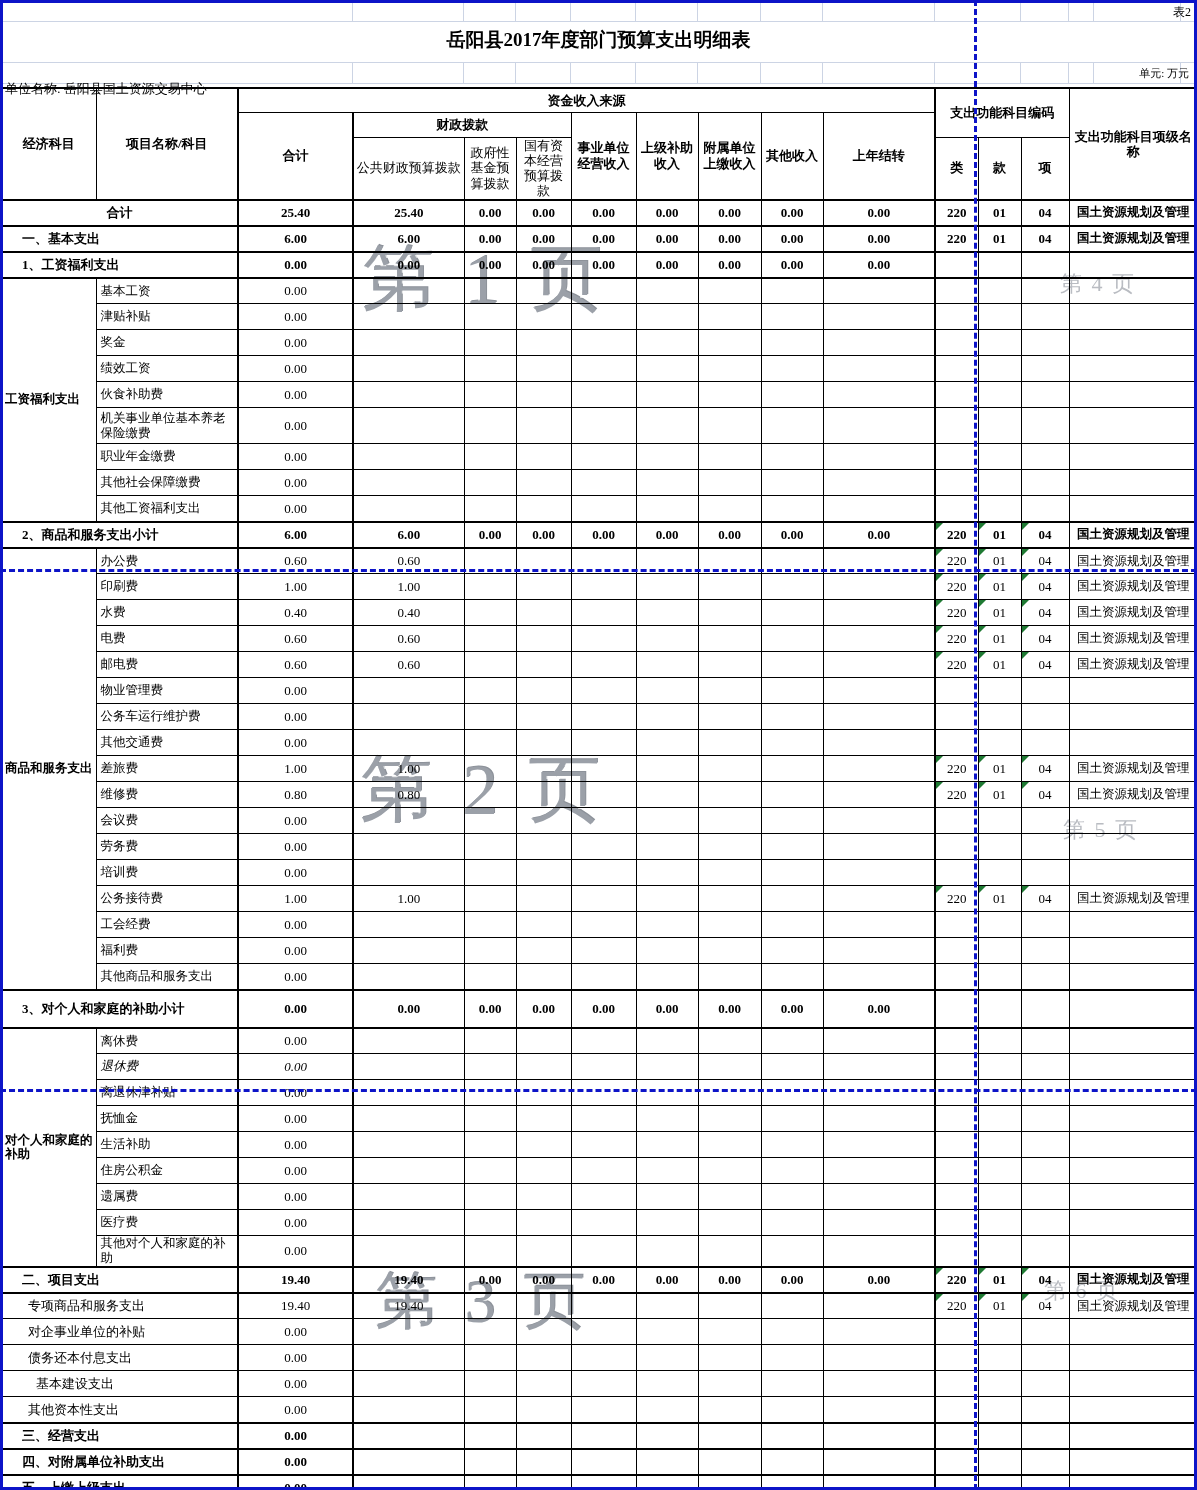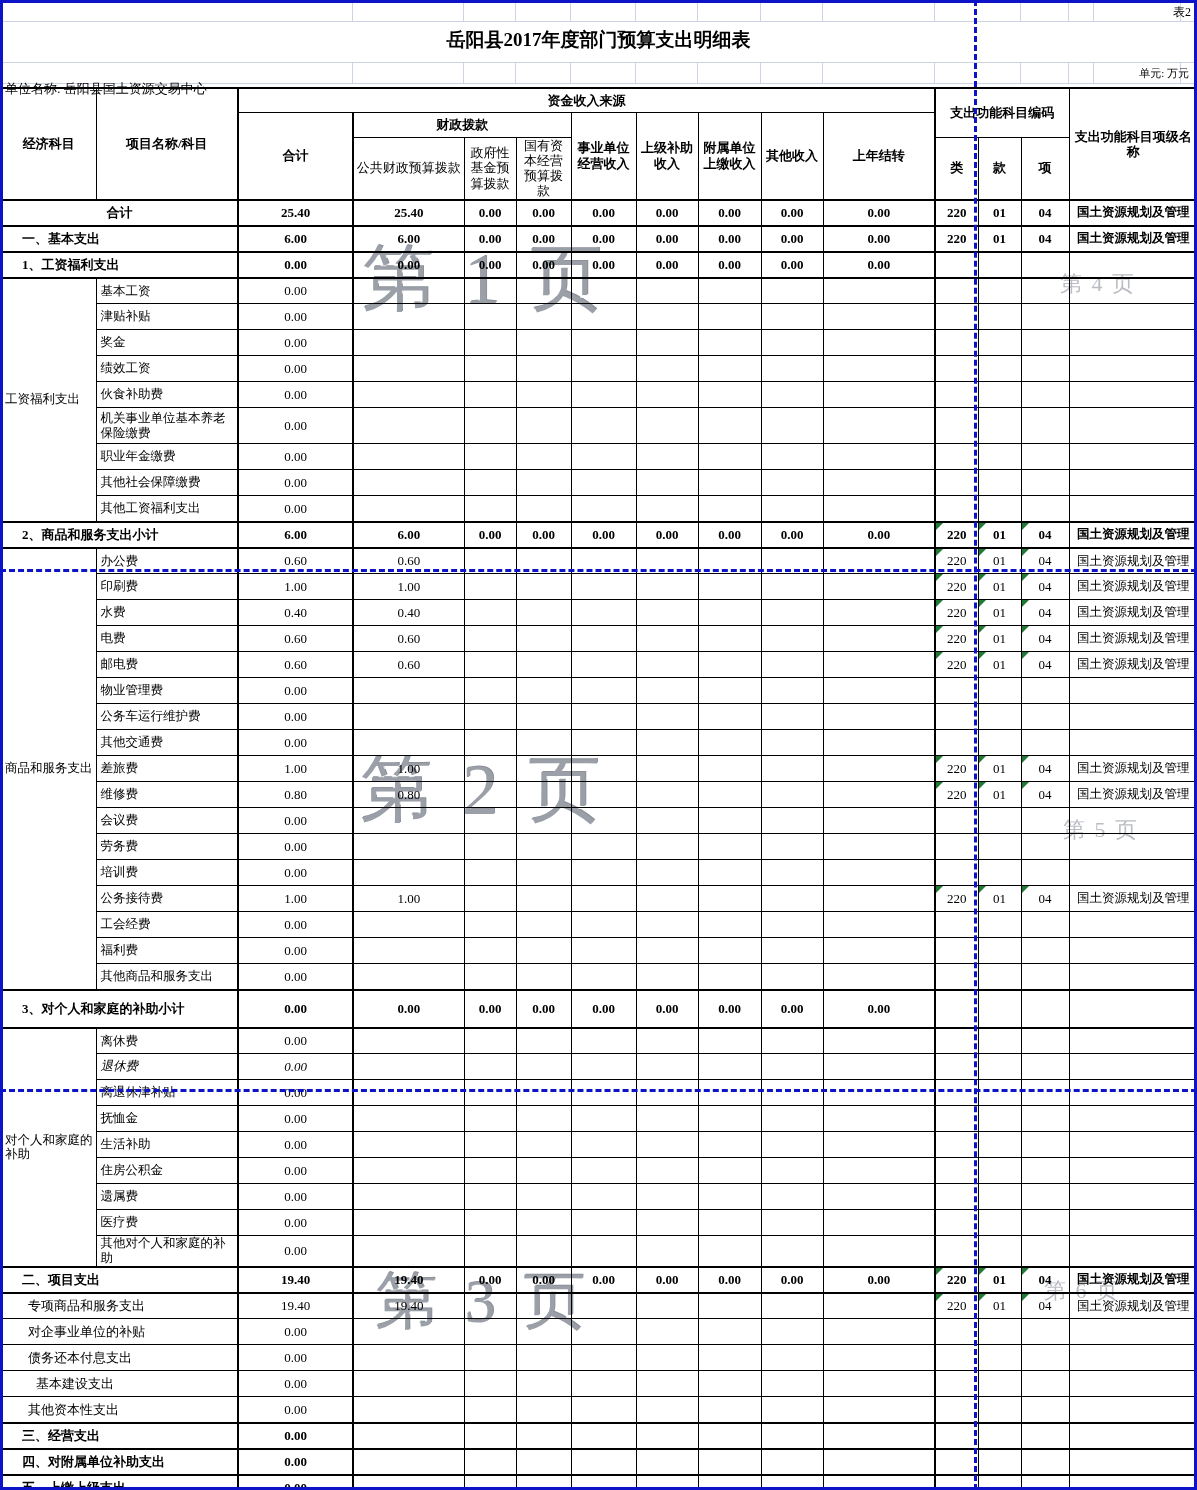--- a/index.html
+++ b/index.html
@@ -27,21 +27,21 @@
   table{border:2px solid #000;}
   thead th{border-bottom-width:1px;}
   thead tr.hdr-last th{border-bottom:2px solid #000;}
   .vb{border-left-width:2px !important;}        
   tr.sec td{border-top:2px solid #000;border-bottom:2px solid #000;font-weight:bold;}
   td.lbl{text-align:left;padding-left:20px;}
   td.lbl.ctr{text-align:center;padding-left:2px;}
   td.ind1{padding-left:26px;}
   td.ind2{padding-left:34px;}
   td.item{text-align:left;padding-left:4px;font-size:12.5px;}
-  td.group-cell{text-align:left;padding-left:3px;font-weight:normal;font-size:12.5px;
+  td.group-cell{text-align:left;padding-left:3px;font-weight:bold;font-size:12.5px;
                 vertical-align:middle;}
   td.num,td.code{text-align:center;}
   td.code{position:relative;}
   td.fname{text-align:center;font-size:12.5px;}
   .tri{position:absolute;top:0;left:0;width:0;height:0;
        border-top:7px solid #1f7a33;border-right:7px solid transparent;}
   
   #page-frame{position:absolute;inset:0;border:3px solid #0d14c8;z-index:4;pointer-events:none;}
   .pb-v{position:absolute;top:0;bottom:0;width:0;border-left:3px dashed #0d14c8;z-index:3;pointer-events:none;}
   .pb-h{position:absolute;left:0;right:0;height:0;border-top:3px dashed #0d14c8;z-index:3;pointer-events:none;}

